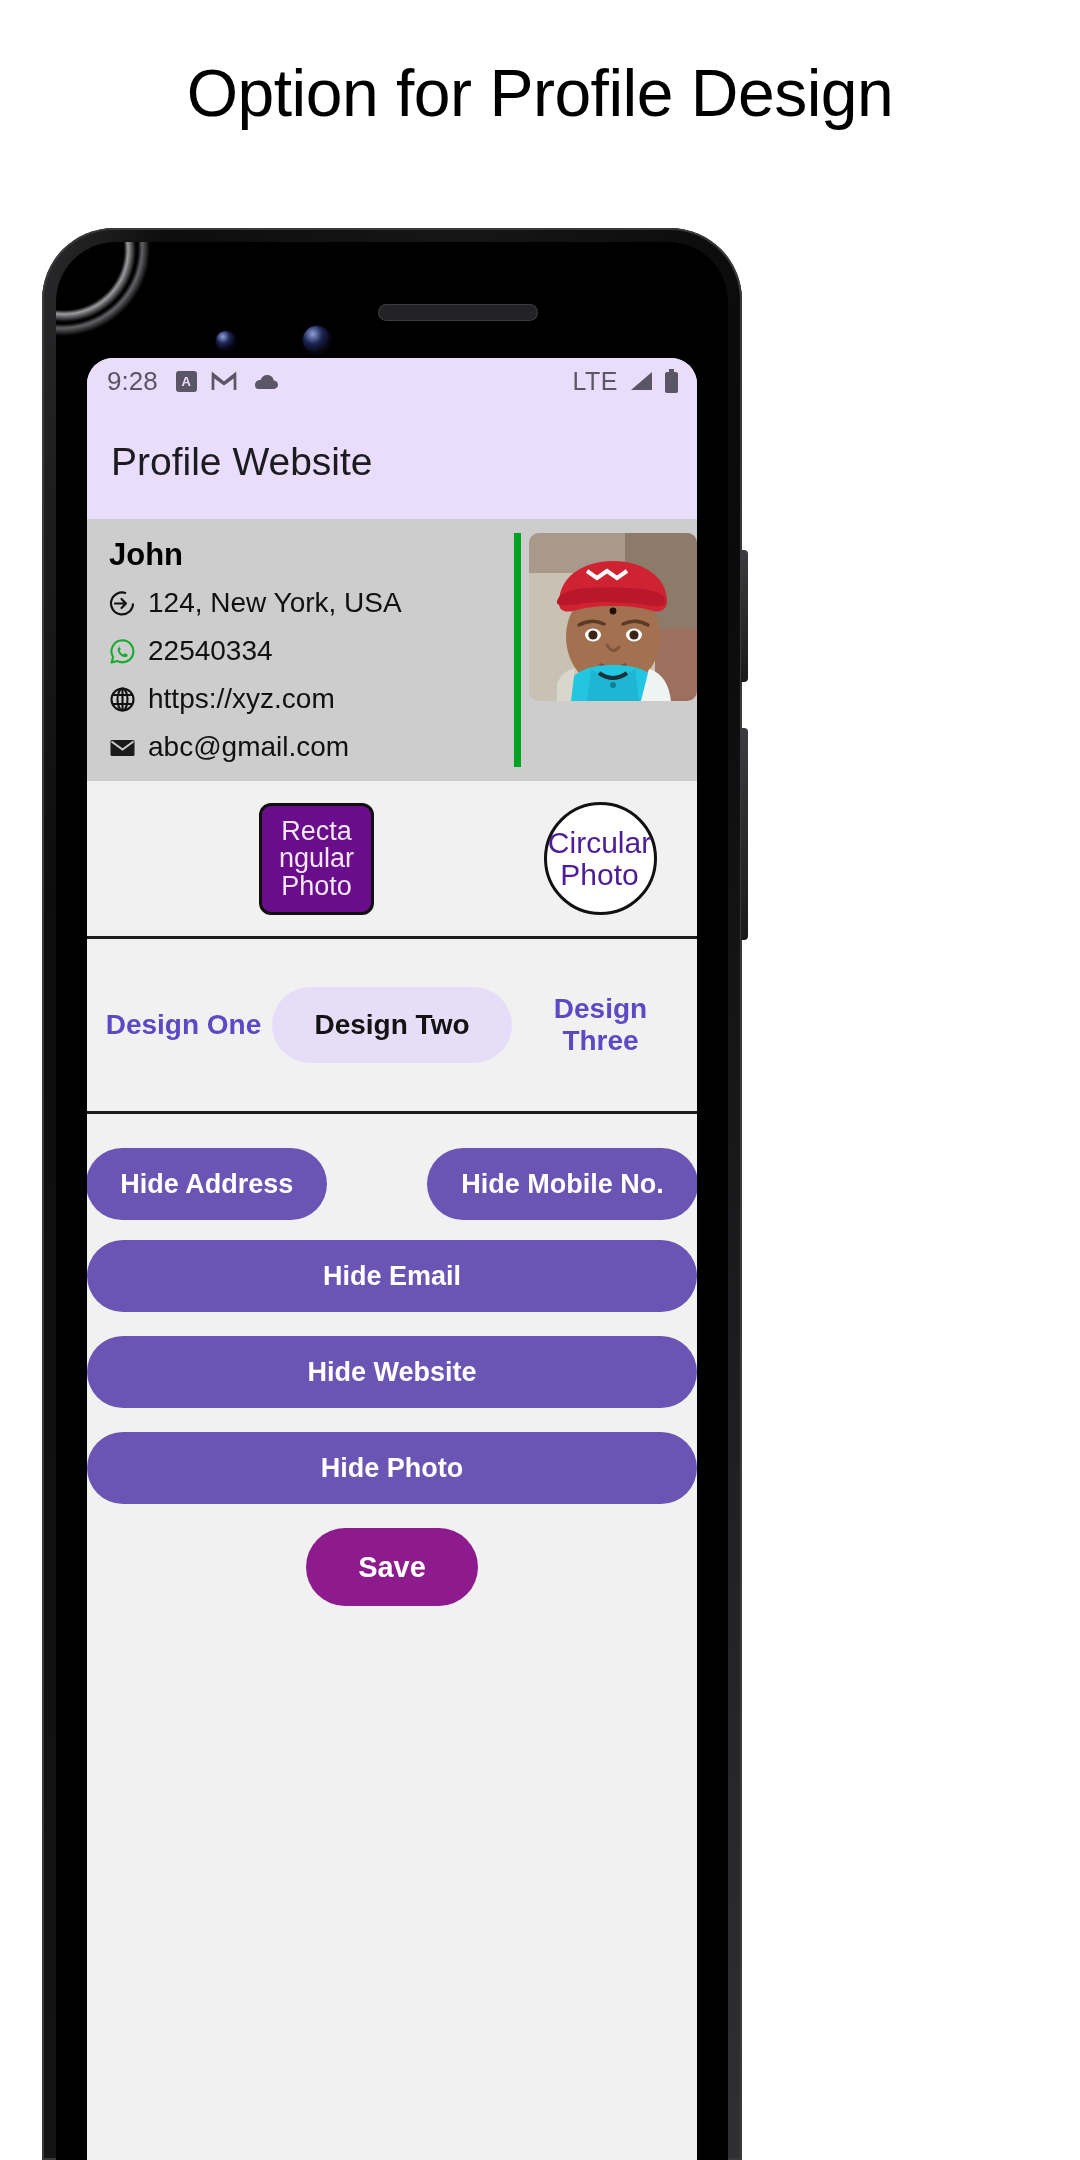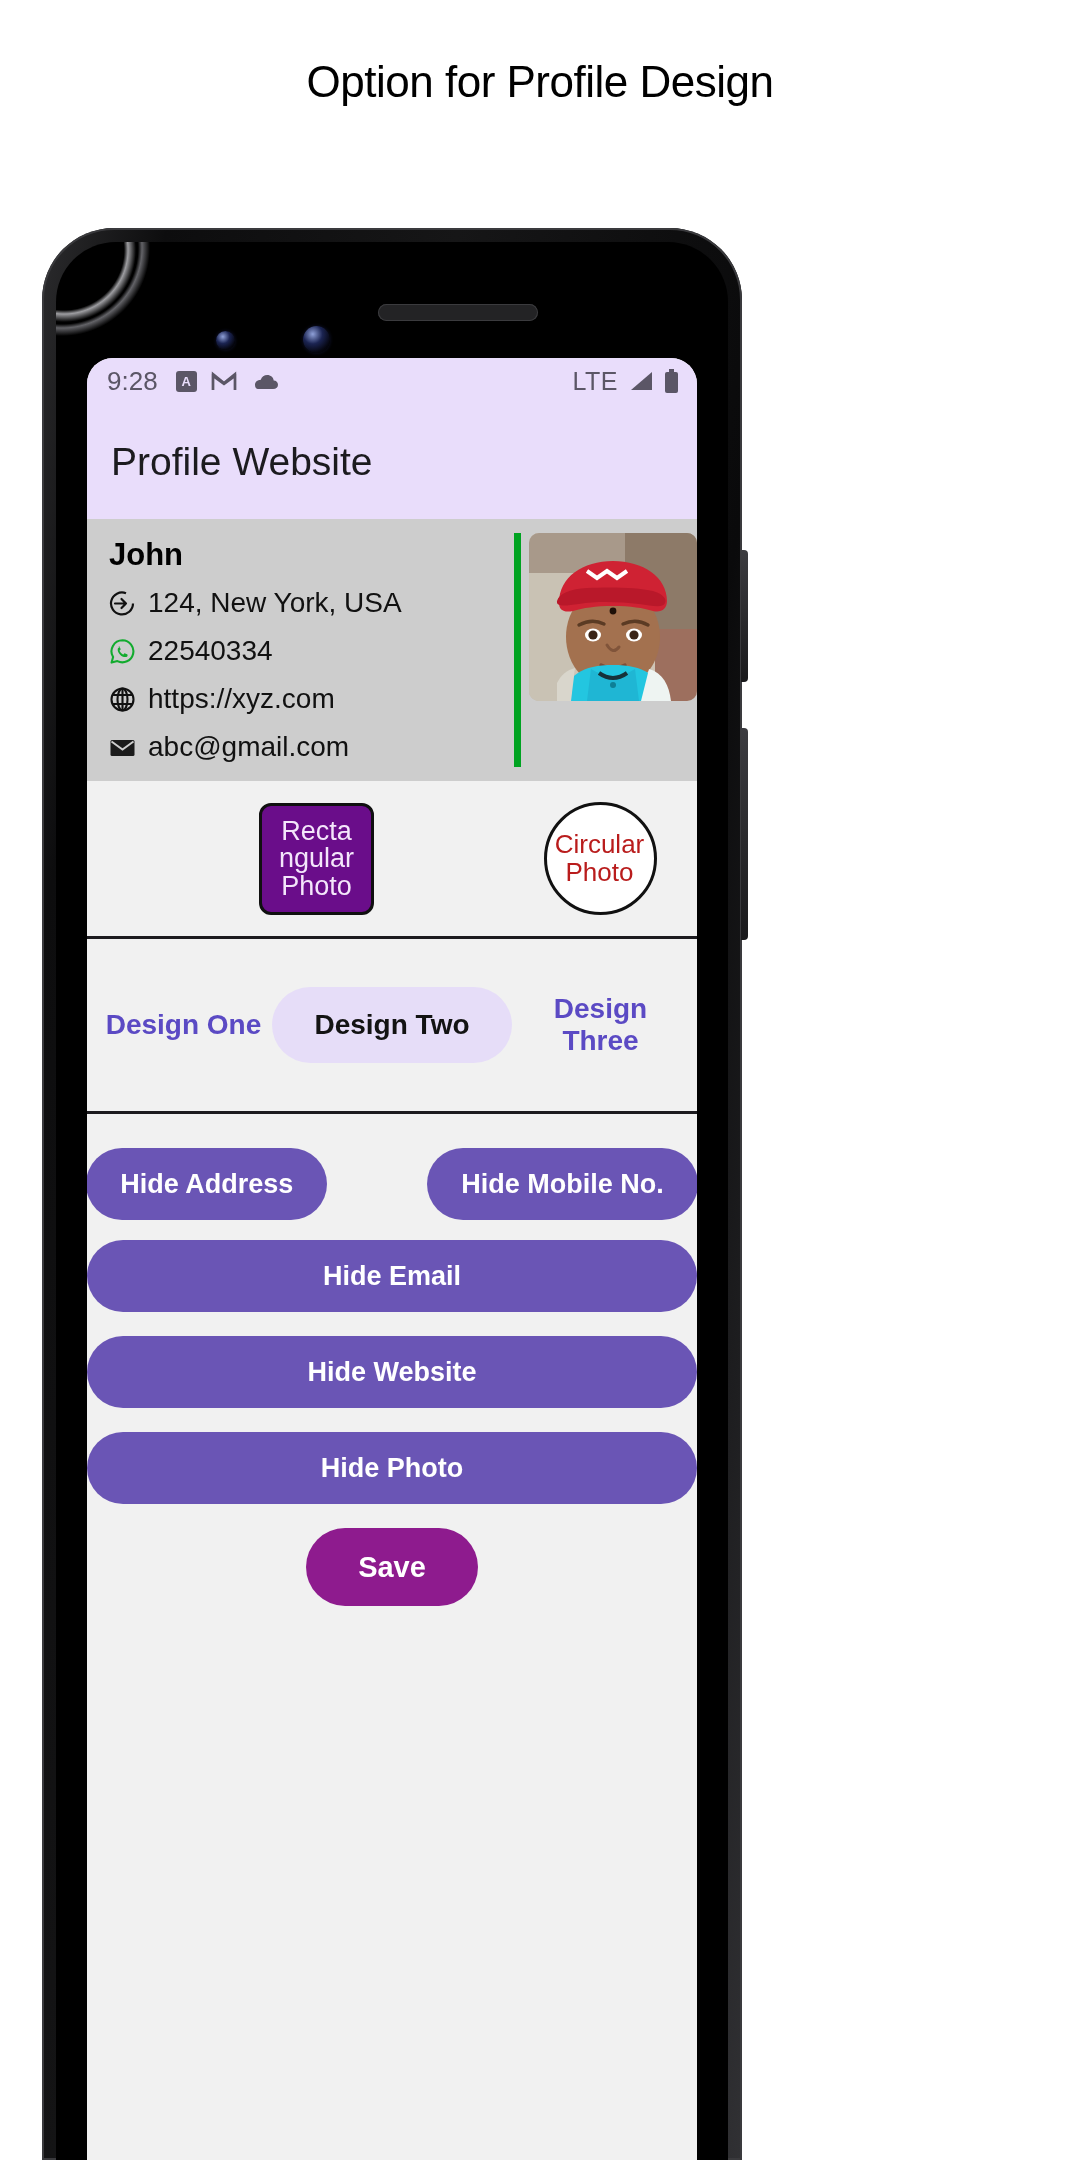--- a/index.html
+++ b/index.html
@@ -8,21 +8,21 @@
     background: #ffffff;
     font-family: "Liberation Sans", sans-serif;
     overflow: hidden;
   }
 
   
   .page-heading {
     width: 1080px;
     padding-top: 58px;
     text-align: center;
-    font-size: 44px;
+    font-size: 66px;
     line-height: 1.08;
     color: #000000;
     font-weight: 400;
     letter-spacing: -0.5px;
   }
 
   
   .phone-wrap {
     position: absolute;
     left: 42px;
@@ -216,22 +216,22 @@
     text-align: center;
     padding: 4px;
   }
   .circ-photo-btn {
     position: absolute;
     left: 457px; top: 21px;
     width: 113px; height: 113px;
     background: #ffffff;
     border: 3px solid #111;
     border-radius: 50%;
-    color: #b91c1c;
-    font-size: 26px;
+    color: #4c1d95;
+    font-size: 30px;
     line-height: 1.04;
     display: flex;
     align-items: center;
     justify-content: center;
     text-align: center;
   }
   .circ-label { width: 150px; margin-left: -2px; }
 
   
   .tabs {

